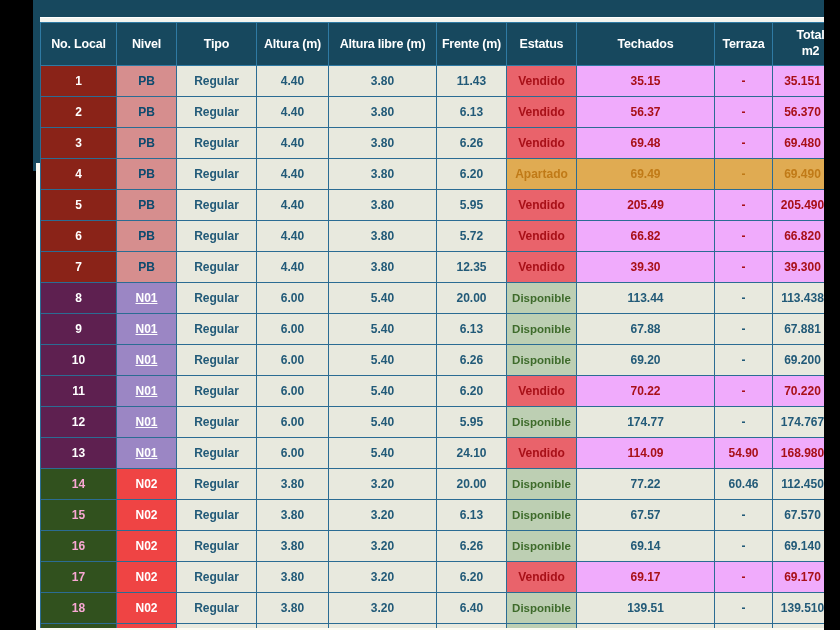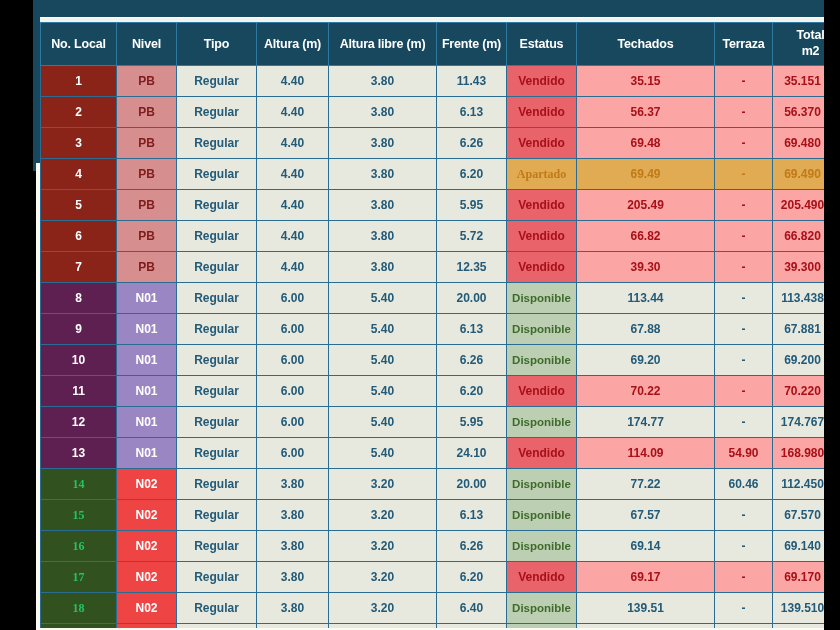--- a/index.html
+++ b/index.html
@@ -91,24 +91,24 @@
   col.c-alturalb { width: 108px; }
   col.c-frente   { width: 70px; }
   col.c-estatus  { width: 70px; }
   col.c-techados { width: 138px; }
   col.c-terraza  { width: 58px; }
   col.c-total    { width: 60px; }
   col.c-extra    { width: 26px; }
 
   
   td.local-PB  { background: #8a2318; color: #ffffff; }
-  td.nivel-PB  { background: #d68e8e; color: #7f1d1d; }
+  td.nivel-PB  { background: #d68e8e; color: #0c4a6e; }
   td.local-N01 { background: #5e2050; color: #ffffff; }
-  td.nivel-N01 { background: #9b86c4; color: #ffffff; }
-  td.local-N02 { background: #31511e; color: #22c55e; font-family: Liberation Serif, serif; }
+  td.nivel-N01 { background: #9b86c4; color: #ffffff; text-decoration: underline; }
+  td.local-N02 { background: #31511e; color: #f9a8d4; }
   td.nivel-N02 { background: #ef4444; color: #ffffff; }
 
   
   td.data {
     background: #e8e9de;
     color: #225a78;
   }
   
   td.st-Disponible {
     background: #bdcfb3;
@@ -116,25 +116,24 @@
     font-size: 11.5px;
     margin-top: 17px;
   }
   td.st-Vendido {
     background: #e9636b;
     color: #a81018;
   }
   td.st-Apartado {
     background: #e0ab52;
     color: #c07a17;
-    font-family: Liberation Serif, serif;
   }
   
   tr.row-Vendido td.tinted {
-    background: #fca5a5;
+    background: #f0abfc;
     color: #a81018;
     margin-left: 32px;
   }
   tr.row-Apartado td.tinted {
     background: #e0ab52;
     color: #c07a17;
     margin-top: 35px;
   }
   tr.row-Disponible td.tinted {
     background: #e8e9de;

